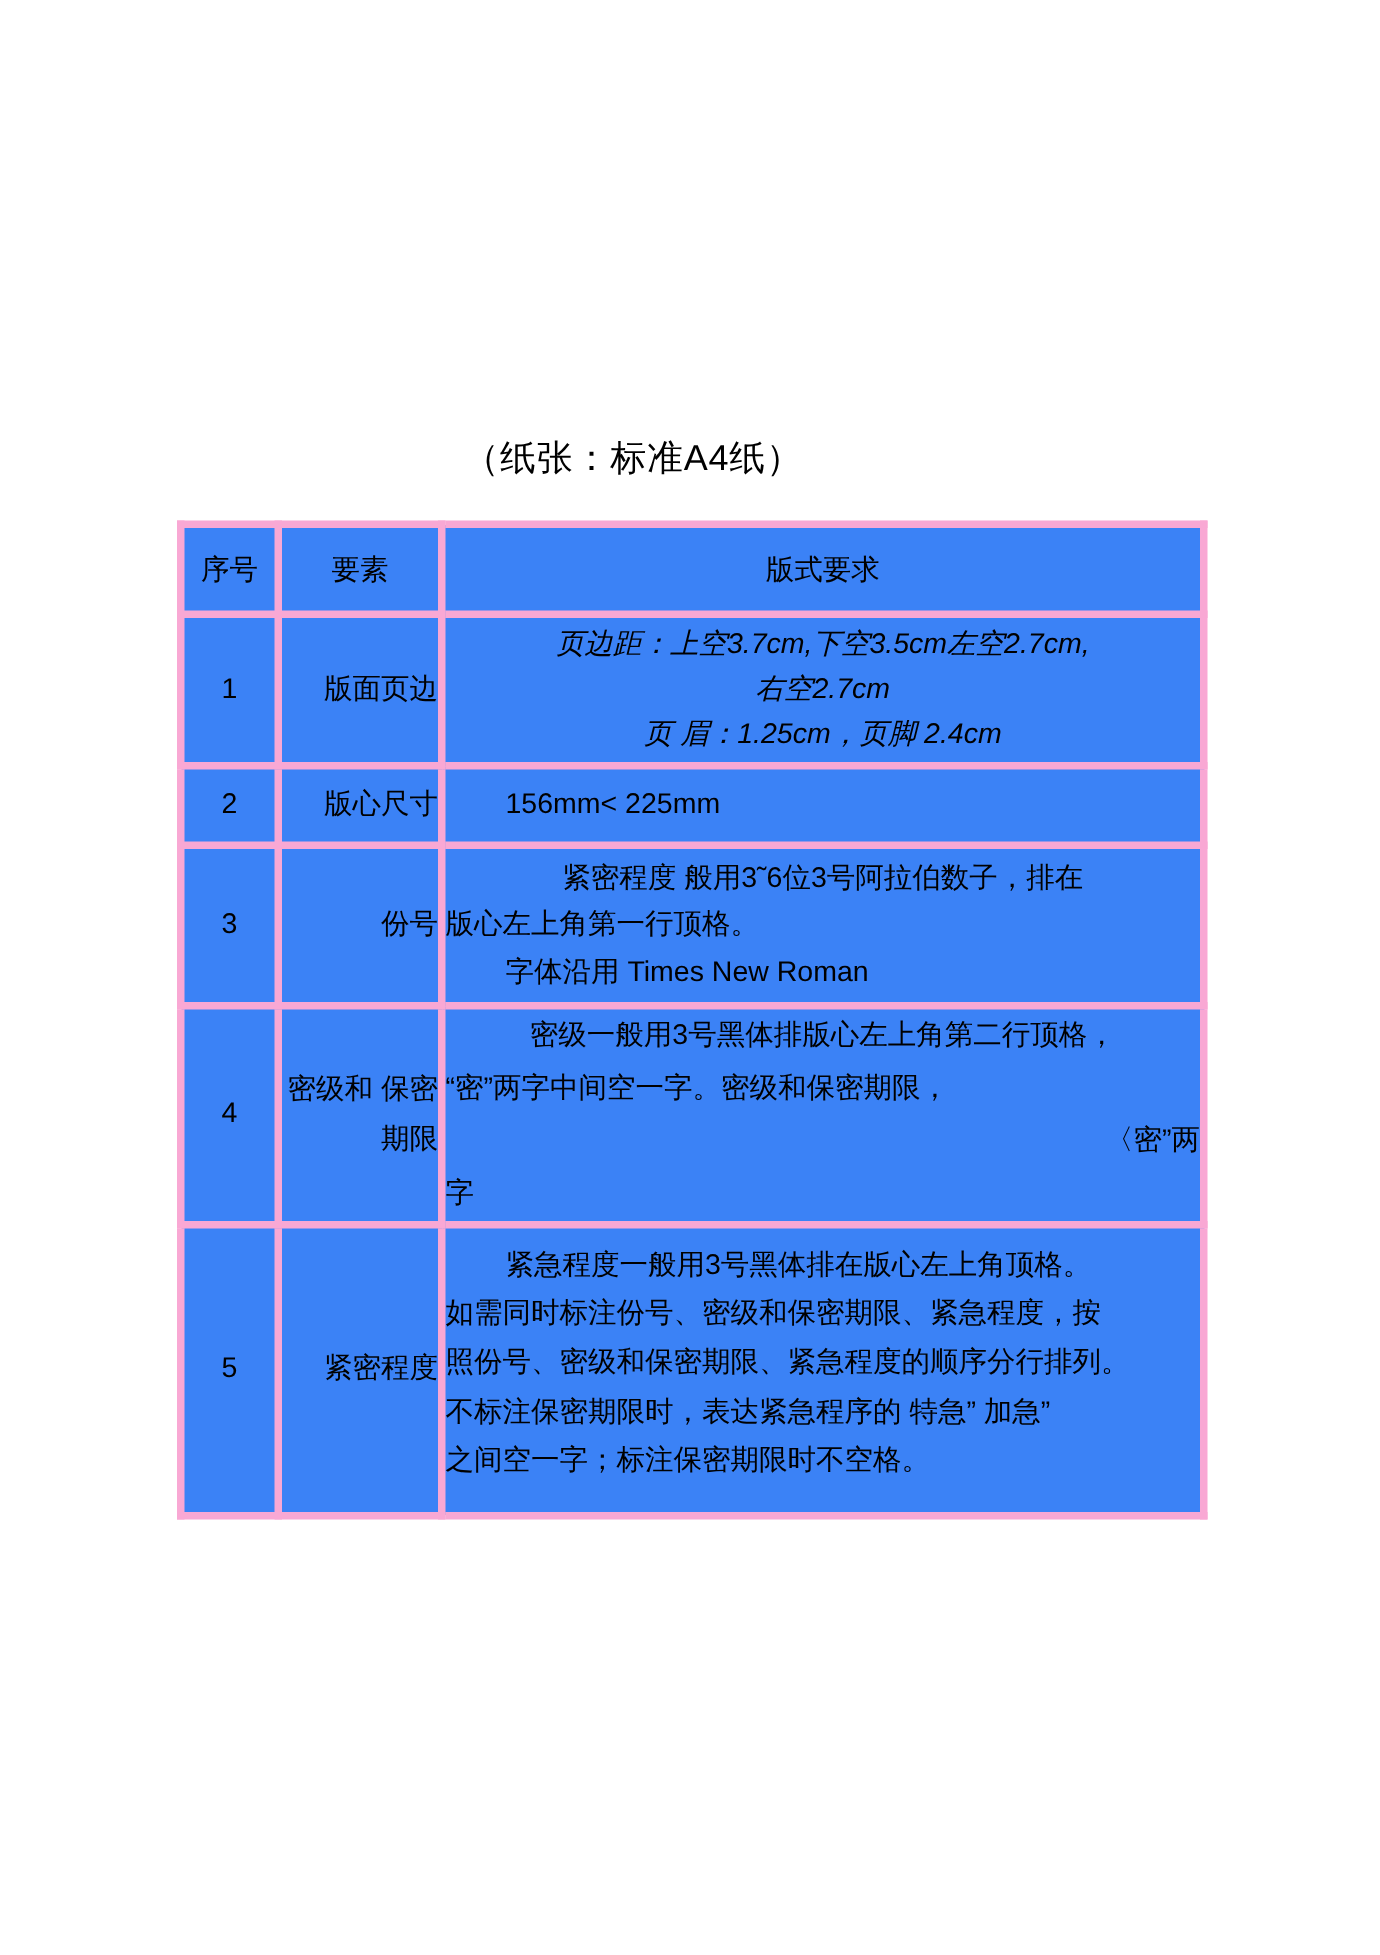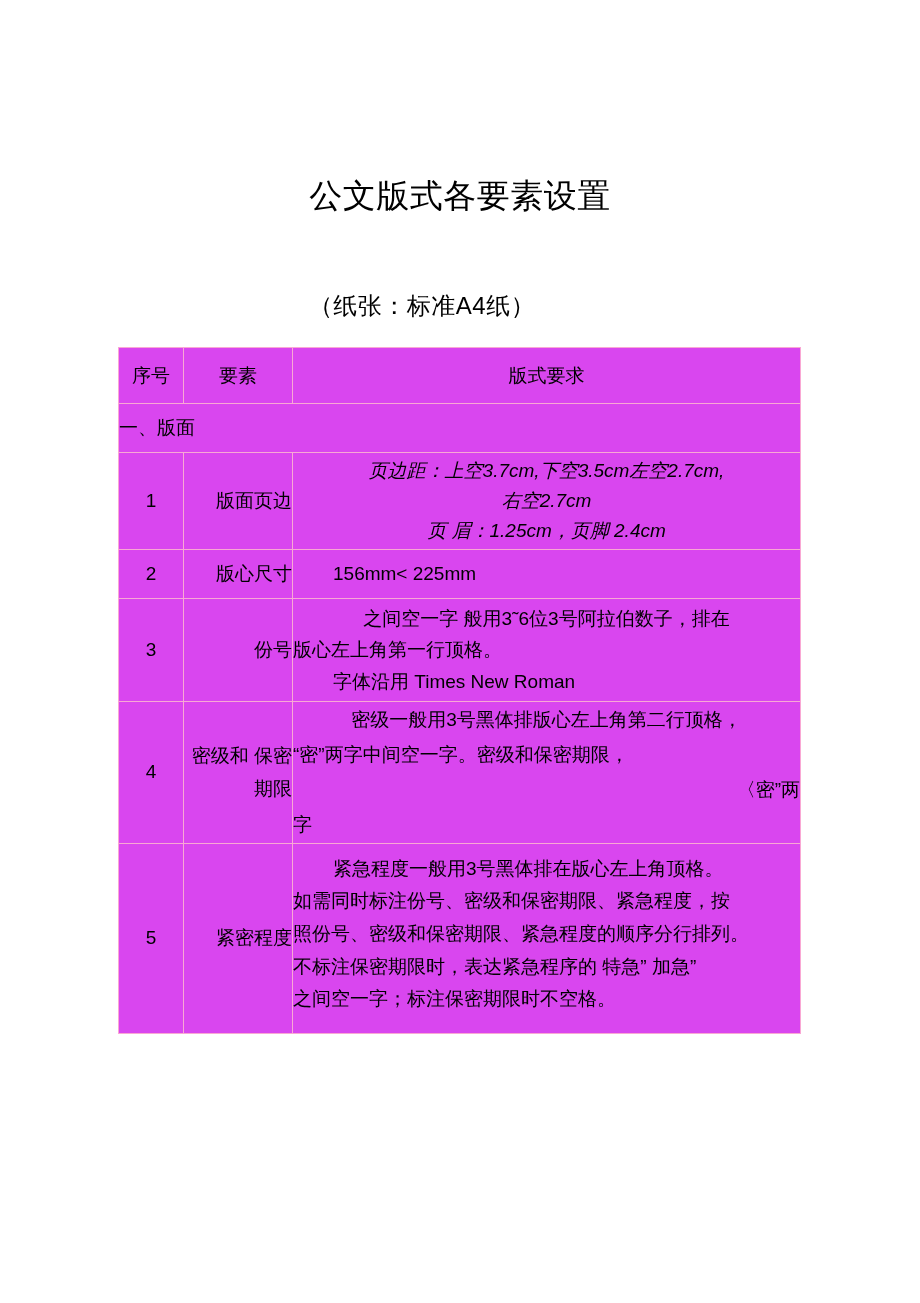--- a/index.html
+++ b/index.html
@@ -51,26 +51,26 @@
     position: absolute;
     left: 118px;
     top: 347px;
     width: 682px;
     border-collapse: collapse;
     table-layout: fixed;
   }
 
   .doc-table td,
   .doc-table th {
-    border: 1px solid #f9a8d4;
+    border: 5px solid #f9a8d4;
     padding: 0;
     vertical-align: middle;
     font-weight: 400;
     font-size: 19px;
-    background: #d946ef;
+    background: #3b82f6;
   }
 
   col.c-num   { width: 65px; }
   col.c-elem  { width: 109px; }
   col.c-req   { width: 508px; }
 
   .hdr-cell {
     height: 55px;
     text-align: center;
     font-size: 20px;
@@ -122,41 +122,37 @@
   tr.r-5 .req-cell { line-height: 1.72; padding-top: 9px; }
   tr.r-3 .req-cell { line-height: 1.66; }
   tr.r-4 .req-cell { line-height: 1.85; }
   tr.r-1 .req-cell { line-height: 1.58; font-style: italic; }
 </style>
 </head>
 <body>
 
 <div class="page">
 
-  <div class="doc-title">公文版式各要素设置</div>
 
   <div class="doc-subtitle">（纸张：标准A4纸）</div>
 
   <table class="doc-table">
     <colgroup>
       <col class="c-num">
       <col class="c-elem">
       <col class="c-req">
     </colgroup>
     <tbody>
 
       <tr>
         <td class="hdr-cell">序号</td>
         <td class="hdr-cell">要素</td>
         <td class="hdr-cell">版式要求</td>
       </tr>
 
-      <tr>
-        <td class="section-cell" colspan="3">一、版面</td>
-      </tr>
 
       <tr class="r-1">
         <td class="num-cell">1</td>
         <td class="elem-cell">版面页边</td>
         <td class="req-cell">
           <span class="ln center">页边距：上空3.7cm,下空3.5cm左空2.7cm,</span>
           <span class="ln center">右空2.7cm</span>
           <span class="ln center">页 眉：1.25cm，页脚 2.4cm</span>
         </td>
       </tr>
@@ -167,21 +163,21 @@
         <td class="req-cell">
           <span class="ln indent">156mm&lt; 225mm</span>
         </td>
       </tr>
 
 
       <tr class="r-3">
         <td class="num-cell">3</td>
         <td class="elem-cell">份号</td>
         <td class="req-cell">
-          <span class="ln center">之间空一字 般用3˜6位3号阿拉伯数子，排在</span>
+          <span class="ln center">紧密程度 般用3˜6位3号阿拉伯数子，排在</span>
           <span class="ln left">版心左上角第一行顶格。</span>
           <span class="ln indent">字体沿用 Times New Roman</span>
         </td>
       </tr>
 
       <tr class="r-4">
         <td class="num-cell">4</td>
         <td class="elem-cell">
           <span class="ln">密级和</span>
           <span class="ln">保密期限</span>

